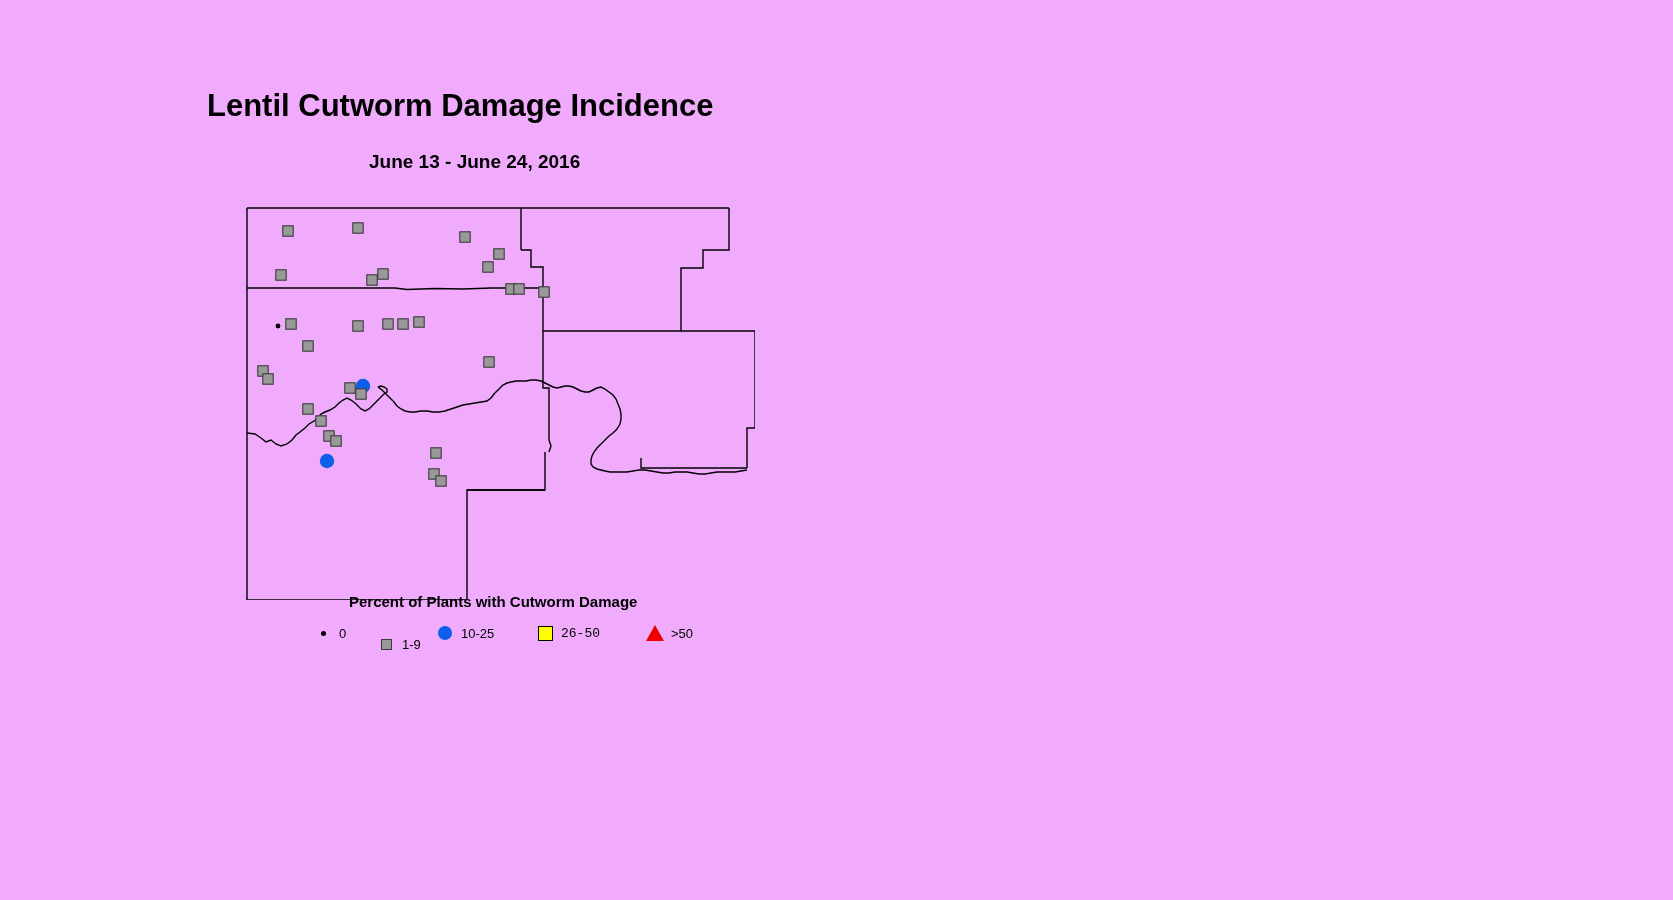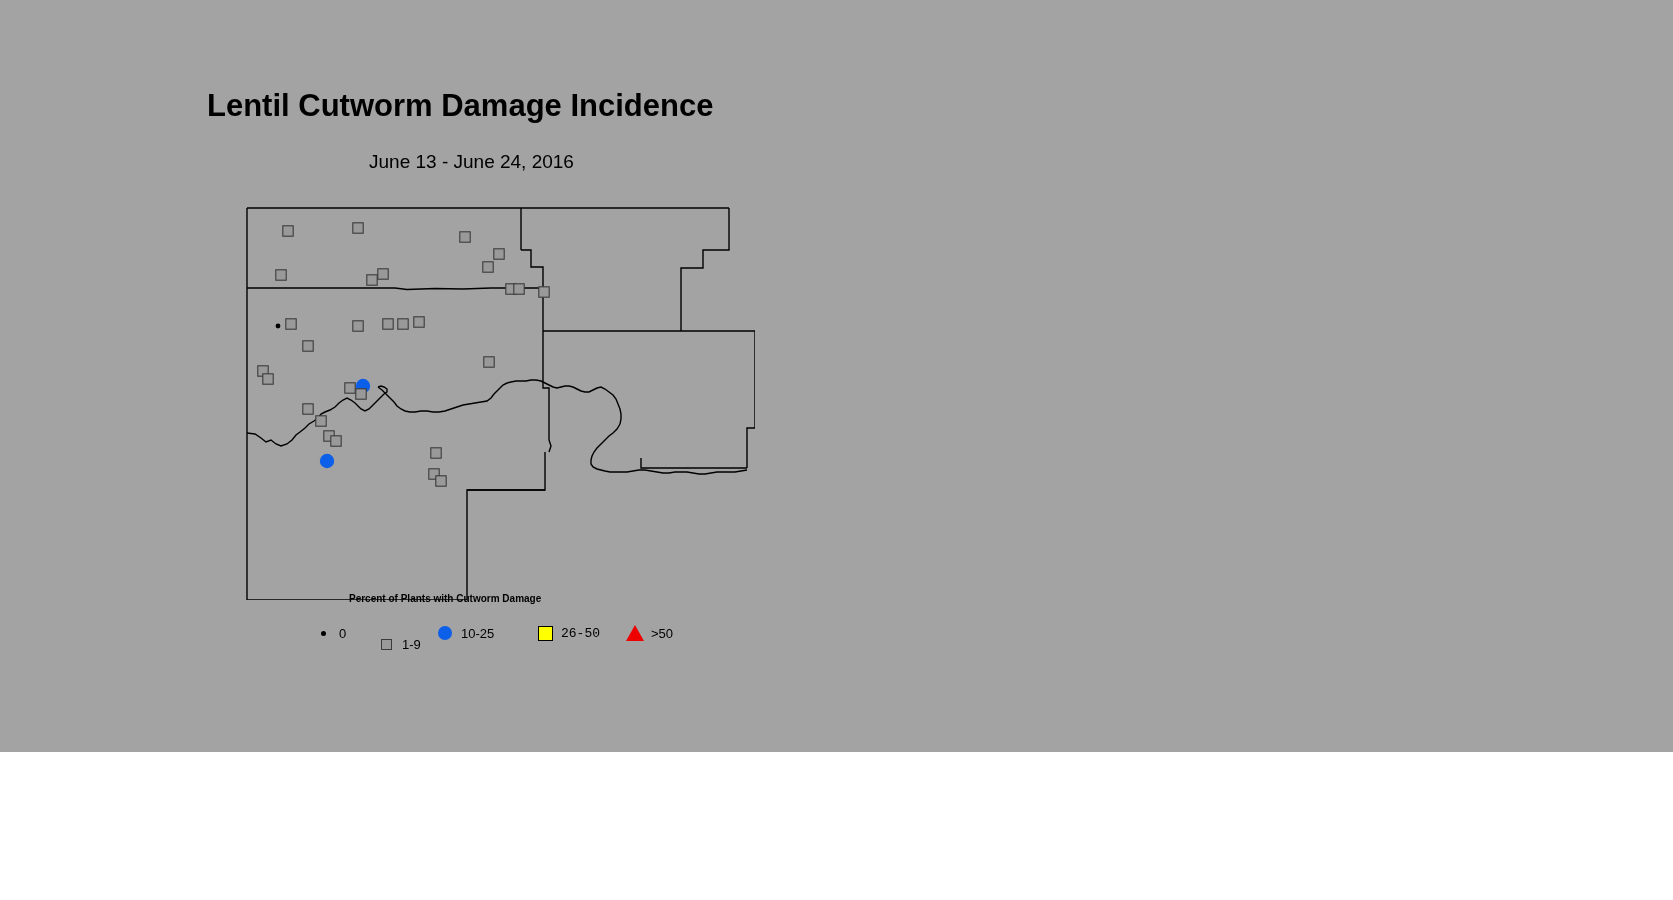--- a/index.html
+++ b/index.html
@@ -9,57 +9,57 @@
   }
   body {
     width: 1673px;
     height: 900px;
     font-family: "Liberation Sans", sans-serif;
     overflow: hidden;
   }
   #figure {
     position: relative;
     width: 1673px;
-    height: 752px;
-    background: #a3a3a3;
+    height: 900px;
+    background: #f0abfc;
   }
   #title {
     position: absolute;
     left: 207px;
     top: 88px;
     font-size: 31px;
     font-weight: bold;
     color: #000000;
     letter-spacing: 0px;
     white-space: nowrap;
   }
   #subtitle {
     position: absolute;
     left: 369px;
     top: 151px;
     font-size: 19px;
-    font-weight: normal;
+    font-weight: bold;
     color: #000000;
     white-space: nowrap;
   }
   #map-wrap {
     position: absolute;
     left: 235px;
     top: 200px;
     width: 520px;
     height: 400px;
   }
   #map-svg {
     display: block;
   }
   #legend-title {
     position: absolute;
     left: 349px;
     top: 593px;
-    font-size: 10px;
+    font-size: 15px;
     font-weight: bold;
     color: #000000;
     white-space: nowrap;
   }
   #legend-row {
     position: absolute;
     left: 312px;
     top: 620px;
     width: 420px;
     height: 26px;
@@ -305,21 +305,21 @@
       <span class="legend-label">10-25</span>
     </div>
 
     <div class="legend-item" style="left:222px;font-family:Liberation Mono, monospace;">
       <span class="legend-sym">
           <span class="sym-square-yellow"></span>
         </span>
       <span class="legend-label">26-50</span>
     </div>
 
-    <div class="legend-item" style="left:312px;">
+    <div class="legend-item" style="left:332px;">
       <span class="legend-sym">
           <span class="sym-triangle-red"></span>
         </span>
       <span class="legend-label">&gt;50</span>
     </div>
 
   </div>
 </div>
 
 </body></html>

